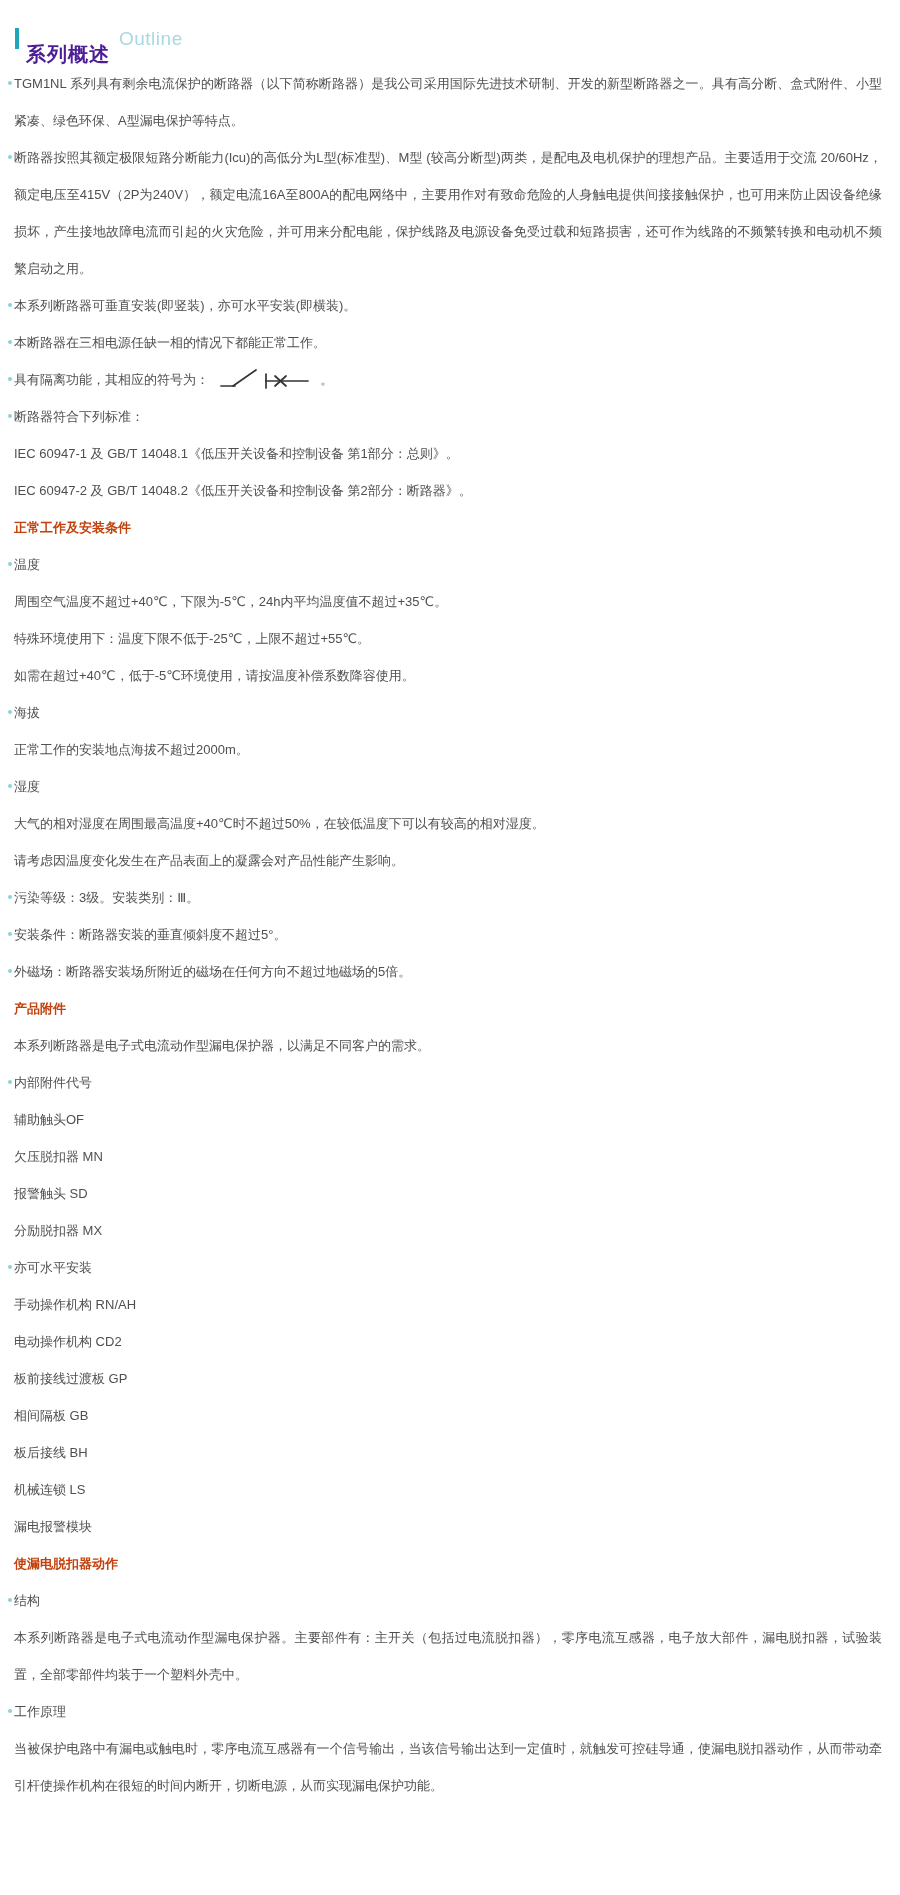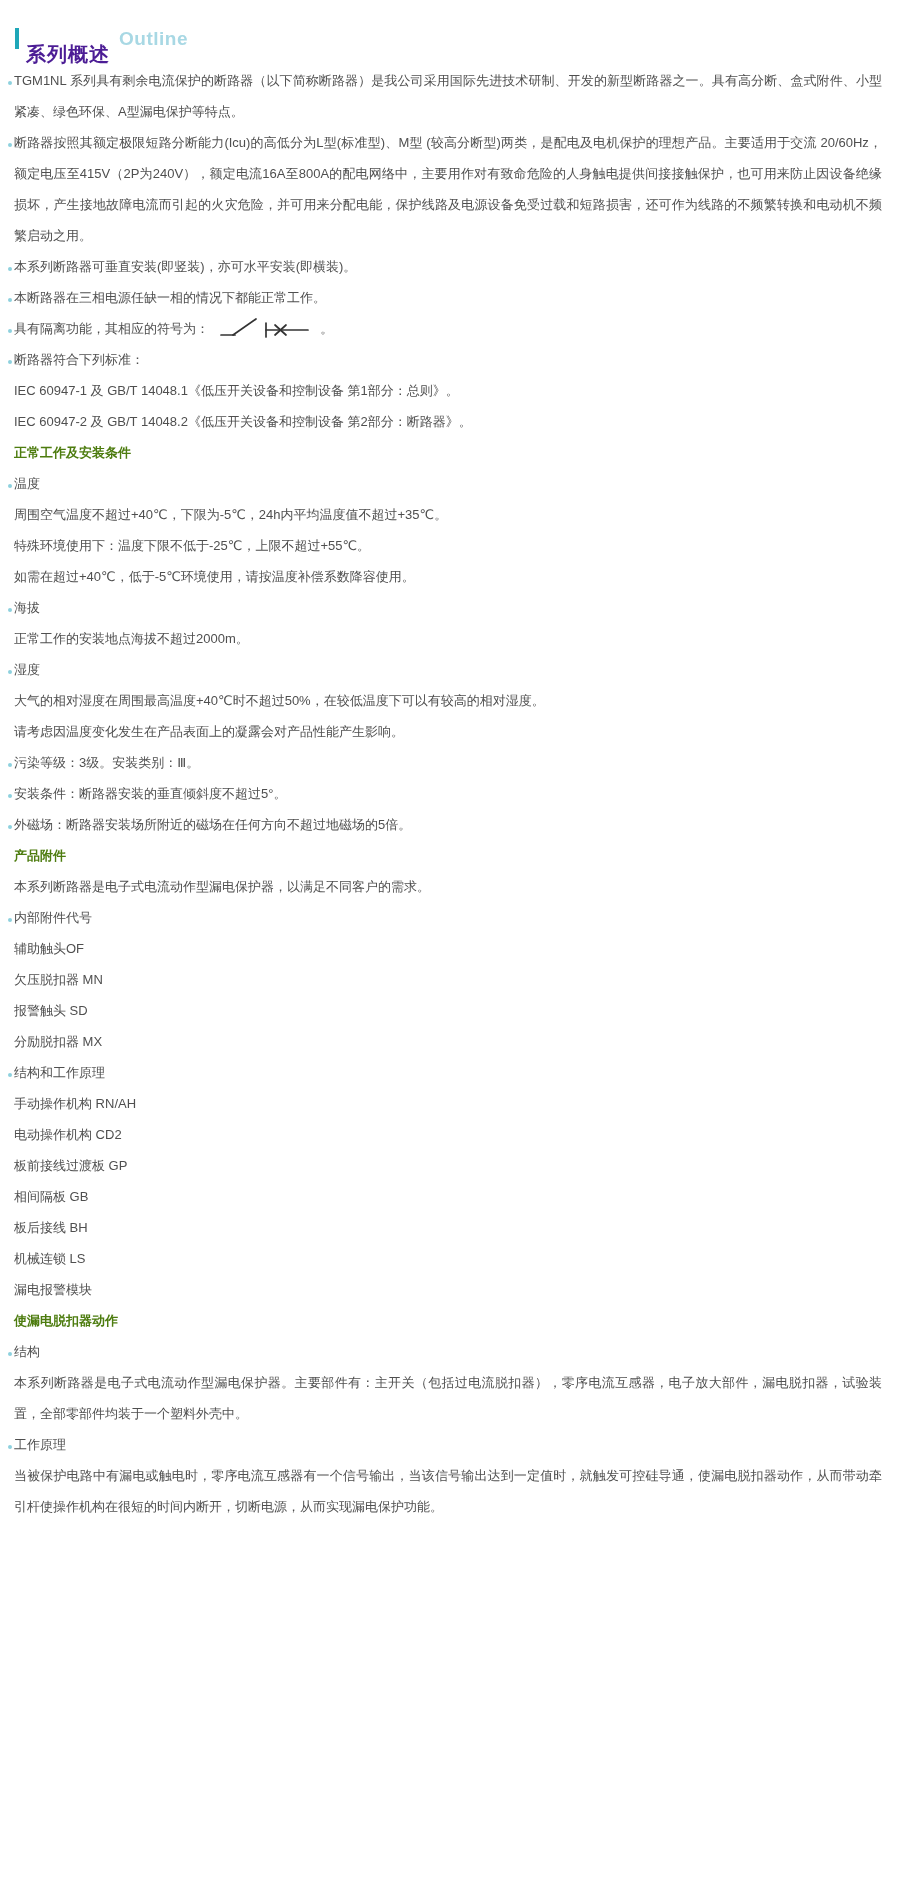--- a/index.html
+++ b/index.html
@@ -5,33 +5,33 @@
   html,body{margin:0;padding:0;background:#ffffff;}
   body{
     width:900px;height:1895px;overflow:hidden;
     font-family:"Liberation Sans","DejaVu Sans",sans-serif;
     -webkit-font-smoothing:antialiased;
   }
   .page{padding:27px 0 0 0;}
   .header{display:flex;align-items:center;height:23px;padding-left:15px;}
   .header .bar{width:4px;height:21px;background:#1ea7b8;margin-right:7px;}
   .header .title-zh{font-size:20px;color:#4c1d95;font-weight:600;letter-spacing:1px;margin-top:31px;}
-  .header .title-en{font-size:19px;color:#a8d8e4;font-weight:700;margin-left:9px;letter-spacing:0.5px;text-align:center;}
+  .header .title-en{font-size:19px;color:#a8d8e4;font-weight:400;margin-left:9px;letter-spacing:0.5px;text-align:center;}
   .content{margin-top:15px;padding:0 18px 0 14px;}
   .block{
     position:relative;
-    font-size:13px;line-height:31px;color:#4f4f4f;
+    font-size:13px;line-height:37px;color:#4f4f4f;
     text-align:justify;
   }
   .block.bullet::before,
   .block.bullet-symbol::before{
     content:"";position:absolute;left:-6px;top:15.5px;
     width:4px;height:4px;border-radius:50%;background:#8ed1de;
   }
-  .block.heading{font-weight:700;color:#4d7c0f;}
+  .block.heading{font-weight:700;color:#c2410c;}
   .iso-symbol{display:inline-block;vertical-align:middle;margin:0 6px;position:relative;top:-2px;}
   .iso-symbol svg{display:block;}
 </style>
 </head>
 <body>
 
 <div class="page">
   <div class="header">
     <span class="bar"></span>
     <span class="title-zh">系列概述</span>
@@ -72,21 +72,21 @@
       <div class="block bullet">污染等级：3级。安装类别：Ⅲ。</div>
       <div class="block bullet">安装条件：断路器安装的垂直倾斜度不超过5°。</div>
       <div class="block bullet">外磁场：断路器安装场所附近的磁场在任何方向不超过地磁场的5倍。</div>
       <div class="block heading">产品附件</div>
       <div class="block sub">本系列断路器是电子式电流动作型漏电保护器，以满足不同客户的需求。</div>
       <div class="block bullet">内部附件代号</div>
       <div class="block sub">辅助触头OF</div>
       <div class="block sub">欠压脱扣器 MN</div>
       <div class="block sub">报警触头 SD</div>
       <div class="block sub">分励脱扣器 MX</div>
-      <div class="block bullet">结构和工作原理</div>
+      <div class="block bullet">亦可水平安装</div>
       <div class="block sub">手动操作机构 RN/AH</div>
       <div class="block sub">电动操作机构 CD2</div>
       <div class="block sub">板前接线过渡板 GP</div>
       <div class="block sub">相间隔板 GB</div>
       <div class="block sub">板后接线 BH</div>
       <div class="block sub">机械连锁 LS</div>
       <div class="block sub">漏电报警模块</div>
       <div class="block heading">使漏电脱扣器动作</div>
       <div class="block bullet">结构</div>
       <div class="block sub">本系列断路器是电子式电流动作型漏电保护器。主要部件有：主开关（包括过电流脱扣器），零序电流互感器，电子放大部件，漏电脱扣器，试验装置，全部零部件均装于一个塑料外壳中。</div>

